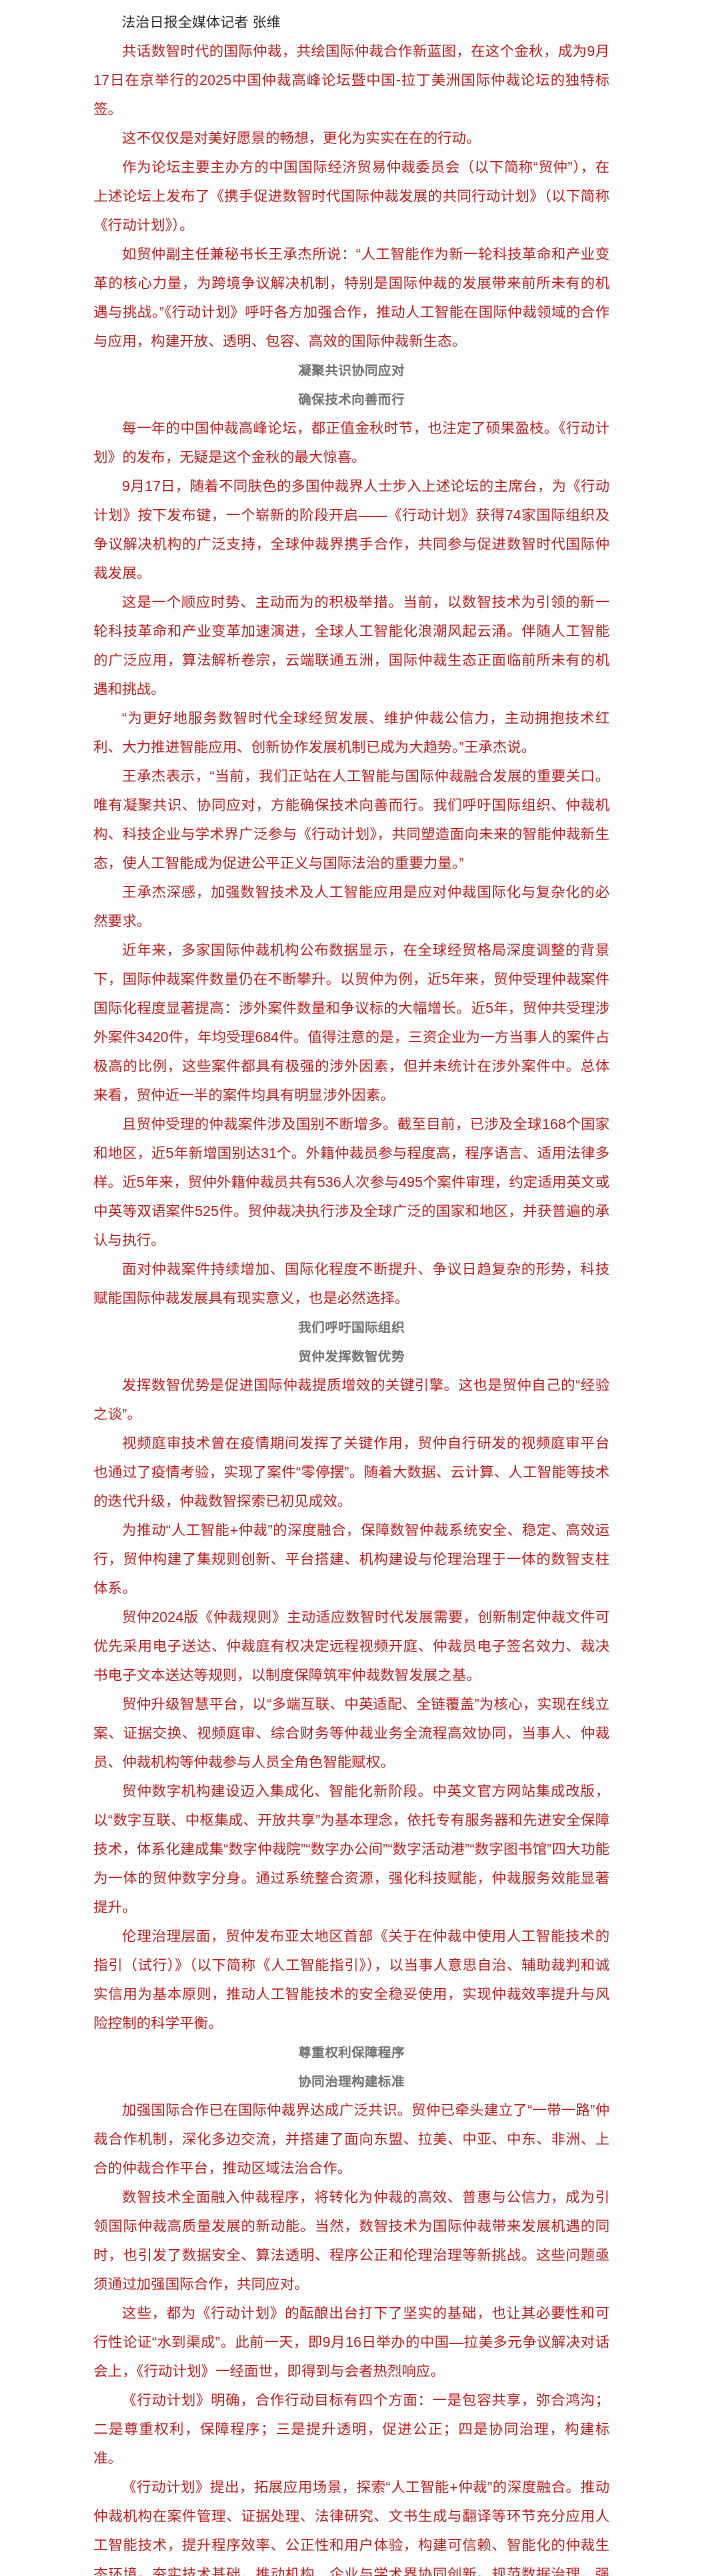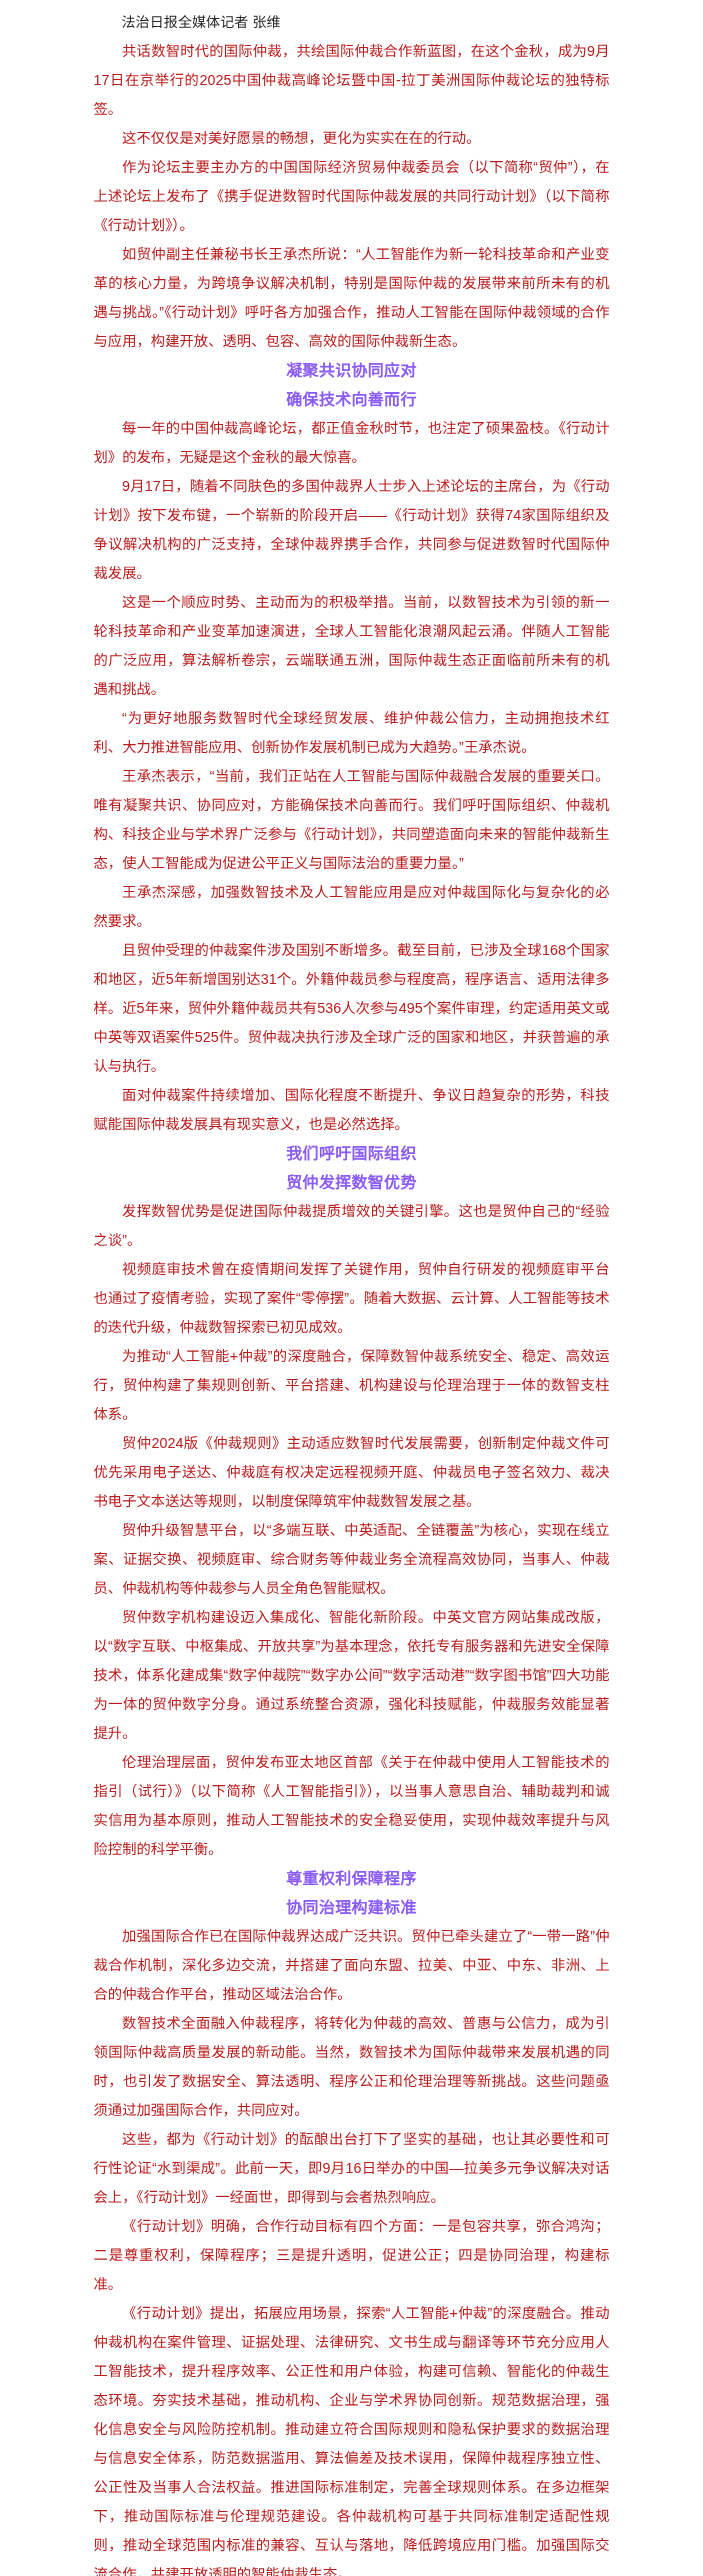--- a/index.html
+++ b/index.html
@@ -33,27 +33,27 @@
     line-height: 29px;
     text-indent: 2em;
     margin: 0;
     color: #b91c1c;
     text-align: justify;
     text-justify: inter-ideograph;
     letter-spacing: 0.04px;
     word-break: break-all;
   }
   h2.subhead {
-    font-size: 16px;
+    font-size: 13px;
     line-height: 29px;
     font-weight: bold;
     text-align: center;
     margin: 0;
     text-indent: 0;
-    color: #8b5cf6;
+    color: #737373;
     letter-spacing: 0.3px;
   }
   .editor {
     font-size: 16px;
     line-height: 29px;
     text-align: center;
     margin: 22px 0 0 0;
     color: #15803d;
   }
 </style>
@@ -70,20 +70,21 @@
       <p class="para">作为论坛主要主办方的中国国际经济贸易仲裁委员会（以下简称“贸仲”），在上述论坛上发布了《携手促进数智时代国际仲裁发展的共同行动计划》（以下简称《行动计划》）。</p>
       <p class="para">如贸仲副主任兼秘书长王承杰所说：“人工智能作为新一轮科技革命和产业变革的核心力量，为跨境争议解决机制，特别是国际仲裁的发展带来前所未有的机遇与挑战。”《行动计划》呼吁各方加强合作，推动人工智能在国际仲裁领域的合作与应用，构建开放、透明、包容、高效的国际仲裁新生态。</p>
       <h2 class="subhead">凝聚共识协同应对</h2>
       <h2 class="subhead">确保技术向善而行</h2>
       <p class="para">每一年的中国仲裁高峰论坛，都正值金秋时节，也注定了硕果盈枝。《行动计划》的发布，无疑是这个金秋的最大惊喜。</p>
       <p class="para">9月17日，随着不同肤色的多国仲裁界人士步入上述论坛的主席台，为《行动计划》按下发布键，一个崭新的阶段开启——《行动计划》获得74家国际组织及争议解决机构的广泛支持，全球仲裁界携手合作，共同参与促进数智时代国际仲裁发展。</p>
       <p class="para">这是一个顺应时势、主动而为的积极举措。当前，以数智技术为引领的新一轮科技革命和产业变革加速演进，全球人工智能化浪潮风起云涌。伴随人工智能的广泛应用，算法解析卷宗，云端联通五洲，国际仲裁生态正面临前所未有的机遇和挑战。</p>
       <p class="para">“为更好地服务数智时代全球经贸发展、维护仲裁公信力，主动拥抱技术红利、大力推进智能应用、创新协作发展机制已成为大趋势。”王承杰说。</p>
       <p class="para">王承杰表示，“当前，我们正站在人工智能与国际仲裁融合发展的重要关口。唯有凝聚共识、协同应对，方能确保技术向善而行。我们呼吁国际组织、仲裁机构、科技企业与学术界广泛参与《行动计划》，共同塑造面向未来的智能仲裁新生态，使人工智能成为促进公平正义与国际法治的重要力量。”</p>
       <p class="para">王承杰深感，加强数智技术及人工智能应用是应对仲裁国际化与复杂化的必然要求。</p>
+      <p class="para">近年来，多家国际仲裁机构公布数据显示，在全球经贸格局深度调整的背景下，国际仲裁案件数量仍在不断攀升。以贸仲为例，近5年来，贸仲受理仲裁案件国际化程度显著提高：涉外案件数量和争议标的大幅增长。近5年，贸仲共受理涉外案件3420件，年均受理684件。值得注意的是，三资企业为一方当事人的案件占极高的比例，这些案件都具有极强的涉外因素，但并未统计在涉外案件中。总体来看，贸仲近一半的案件均具有明显涉外因素。</p>
       <p class="para">且贸仲受理的仲裁案件涉及国别不断增多。截至目前，已涉及全球168个国家和地区，近5年新增国别达31个。外籍仲裁员参与程度高，程序语言、适用法律多样。近5年来，贸仲外籍仲裁员共有536人次参与495个案件审理，约定适用英文或中英等双语案件525件。贸仲裁决执行涉及全球广泛的国家和地区，并获普遍的承认与执行。</p>
       <p class="para">面对仲裁案件持续增加、国际化程度不断提升、争议日趋复杂的形势，科技赋能国际仲裁发展具有现实意义，也是必然选择。</p>
       <h2 class="subhead">我们呼吁国际组织</h2>
       <h2 class="subhead">贸仲发挥数智优势</h2>
       <p class="para">发挥数智优势是促进国际仲裁提质增效的关键引擎。这也是贸仲自己的“经验之谈”。</p>
       <p class="para">视频庭审技术曾在疫情期间发挥了关键作用，贸仲自行研发的视频庭审平台也通过了疫情考验，实现了案件“零停摆”。随着大数据、云计算、人工智能等技术的迭代升级，仲裁数智探索已初见成效。</p>
       <p class="para">为推动“人工智能+仲裁”的深度融合，保障数智仲裁系统安全、稳定、高效运行，贸仲构建了集规则创新、平台搭建、机构建设与伦理治理于一体的数智支柱体系。</p>
       <p class="para">贸仲2024版《仲裁规则》主动适应数智时代发展需要，创新制定仲裁文件可优先采用电子送达、仲裁庭有权决定远程视频开庭、仲裁员电子签名效力、裁决书电子文本送达等规则，以制度保障筑牢仲裁数智发展之基。</p>
       <p class="para">贸仲升级智慧平台，以“多端互联、中英适配、全链覆盖”为核心，实现在线立案、证据交换、视频庭审、综合财务等仲裁业务全流程高效协同，当事人、仲裁员、仲裁机构等仲裁参与人员全角色智能赋权。</p>
       <p class="para">贸仲数字机构建设迈入集成化、智能化新阶段。中英文官方网站集成改版，以“数字互联、中枢集成、开放共享”为基本理念，依托专有服务器和先进安全保障技术，体系化建成集“数字仲裁院”“数字办公间”“数字活动港”“数字图书馆”四大功能为一体的贸仲数字分身。通过系统整合资源，强化科技赋能，仲裁服务效能显著提升。</p>

